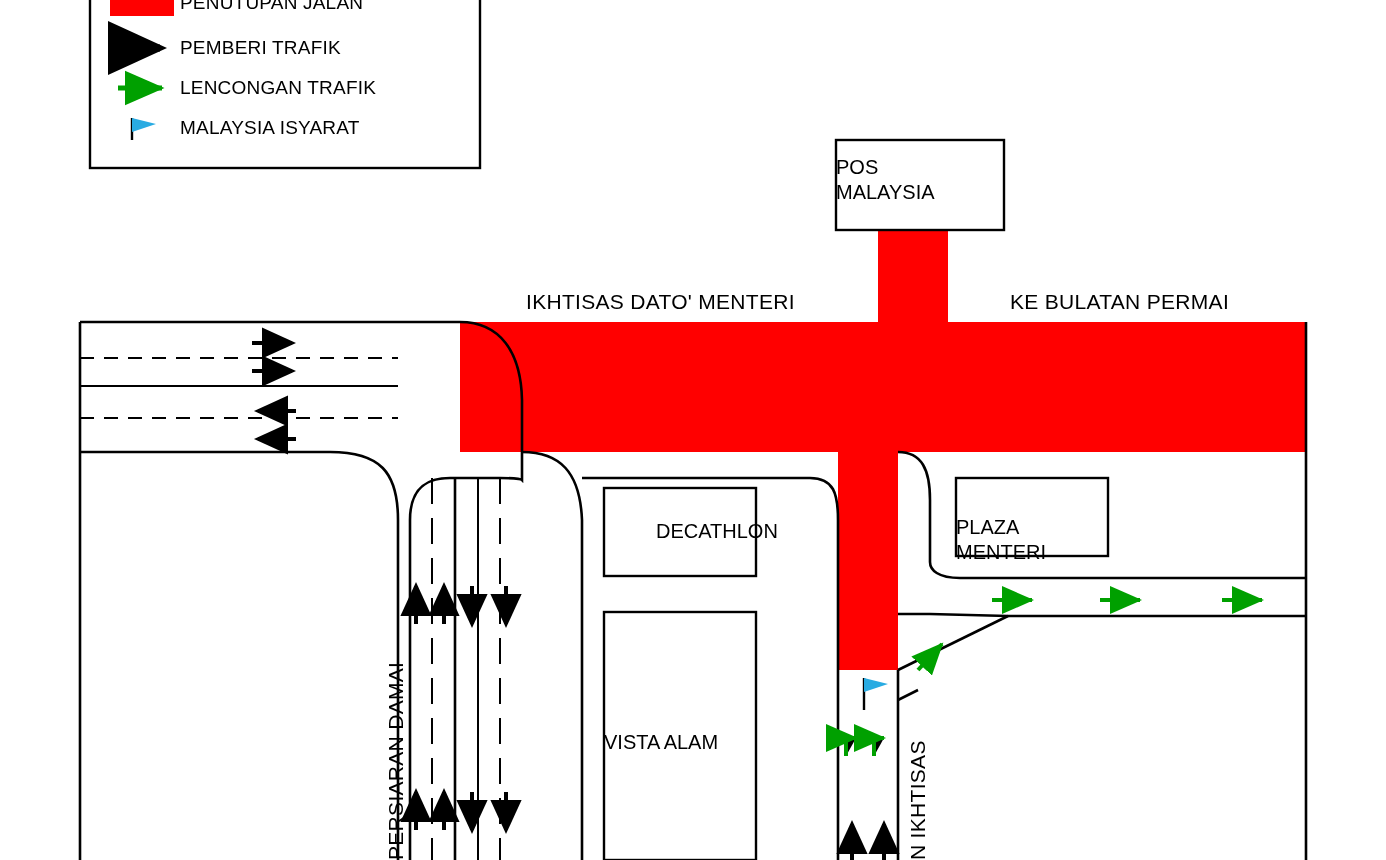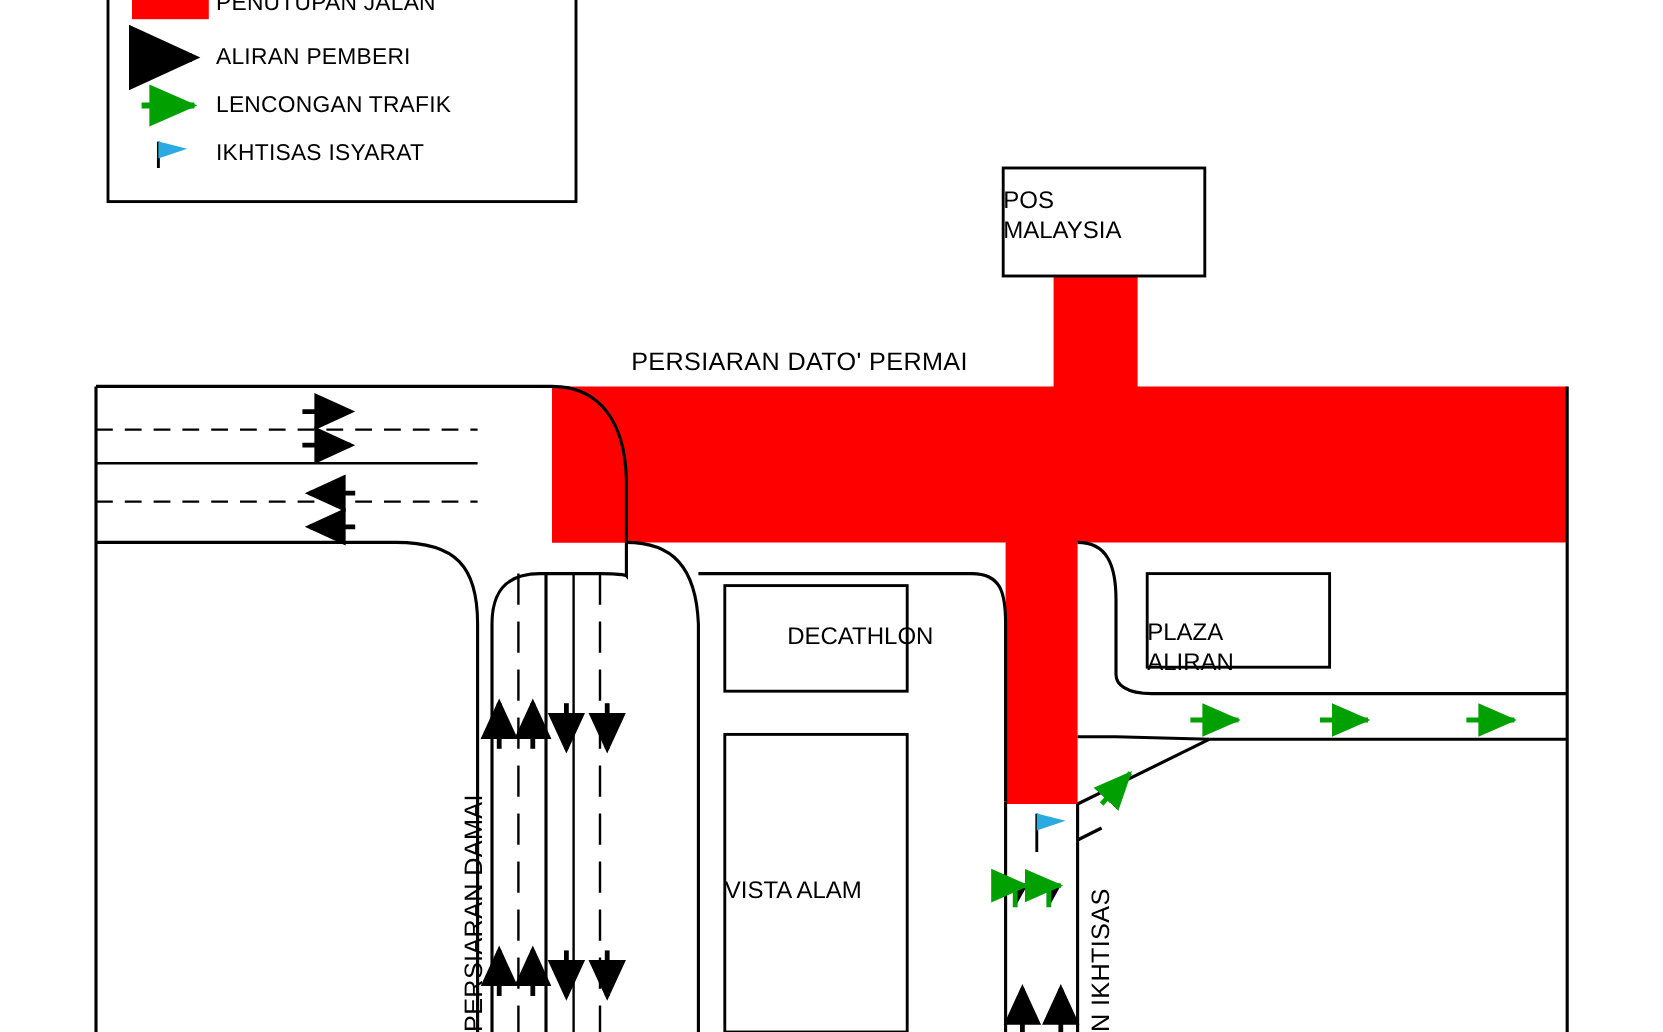--- a/index.html
+++ b/index.html
@@ -161,36 +161,37 @@
       <rect x="90" y="-40" width="390" height="208" fill="#ffffff" stroke="#000000" stroke-width="2.4"></rect>
       <rect x="110" y="-12" width="64" height="28" fill="#ff0000"></rect>
       <path d="M112,48 L160,48" stroke="#000000" stroke-width="7" marker-end="url(#blkArrow)"></path>
       <path d="M118,88 L162,88" stroke="#00a000" stroke-width="5" marker-end="url(#grnArrow)"></path>
       <path d="M132,118 L132,140" stroke="#000000" stroke-width="2.4"></path>
       <path d="M132,118 L156,124 L132,132 Z" fill="#29abe2"></path>
     </g>
   </svg>
 
   <div class="lbl legend-label" style="left:180px; top:-8px;">PENUTUPAN JALAN</div>
-  <div class="lbl legend-label" style="left:180px; top:37px;">ALIRAN PEMBERI</div>
+  <div class="lbl legend-label" style="left:180px; top:37px;">PEMBERI TRAFIK</div>
   <div class="lbl legend-label" style="left:180px; top:77px;">LENCONGAN TRAFIK</div>
-  <div class="lbl legend-label" style="left:180px; top:117px;">IKHTISAS ISYARAT</div>
+  <div class="lbl legend-label" style="left:180px; top:117px;">MALAYSIA ISYARAT</div>
 
-  <div class="lbl road-label" style="left:526px; top:290px;">PERSIARAN DATO' PERMAI</div>
+  <div class="lbl road-label" style="left:526px; top:290px;">IKHTISAS DATO' MENTERI</div>
+  <div class="lbl road-label" style="left:1010px; top:290px;">KE BULATAN PERMAI</div>
 
   <div class="lbl road-label vert" style="left:384px; top:860px; transform: rotate(-90deg);">PERSIARAN DAMAI</div>
   <div class="lbl road-label vert" style="left:906px; top:860px; transform: rotate(-90deg);">N IKHTISAS</div>
 
   <div class="lbl box-label" style="left:836px; top:155px; width:168px;">
     <div>POS</div>
     <div>MALAYSIA</div>
   </div>
 
   <div class="lbl box-label" style="left:632px; top:519px; width:152px;margin-left:24px;">DECATHLON</div>
 
   <div class="lbl box-label" style="left:956px; top:491px; width:152px;margin-top:24px;">
     <div>PLAZA</div>
-    <div>ALIRAN</div>
+    <div>MENTERI</div>
   </div>
 
   <div class="lbl box-label" style="left:604px; top:730px; width:152px;">VISTA ALAM</div>
 
 </div>
 
 </body></html>

